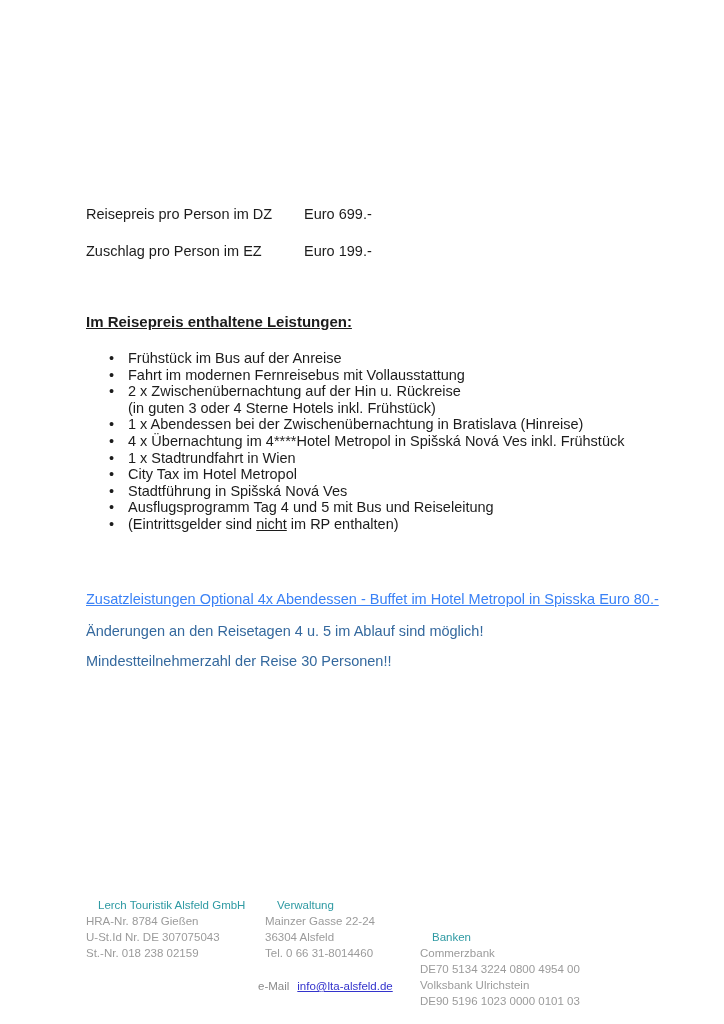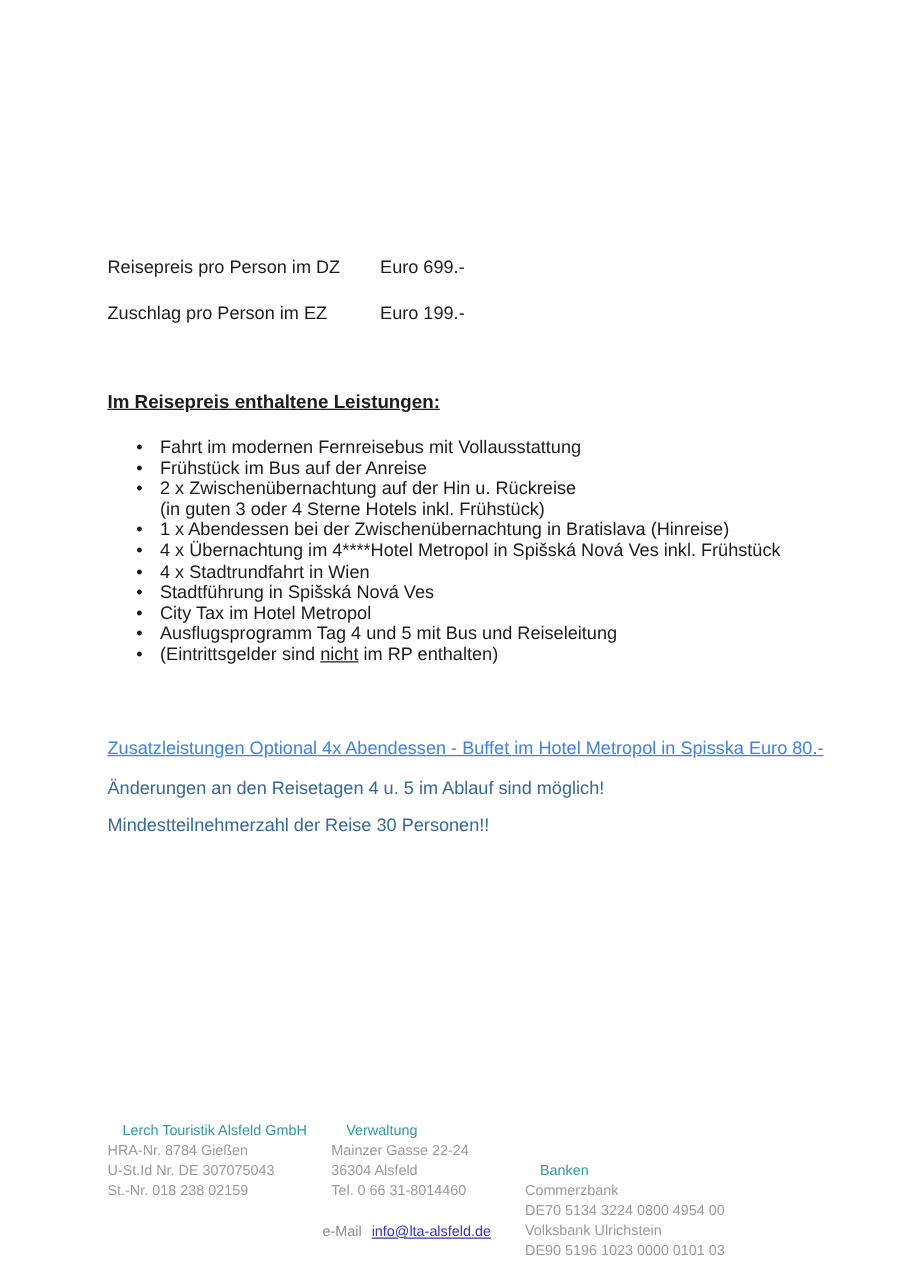--- a/index.html
+++ b/index.html
@@ -70,29 +70,29 @@
     </div>
     <div class="price-row">
       <span class="price-label">Zuschlag pro Person im EZ</span>
       <span class="price-value">Euro 199.-</span>
     </div>
   </div>
 
   <div class="section-heading">Im Reisepreis enthaltene Leistungen:</div>
 
   <ul class="included-list">
+    <li><span class="item-text">Frühstück im Bus auf der Anreise</span></li>
     <li><span class="item-text">Fahrt im modernen Fernreisebus mit Vollausstattung</span></li>
-    <li><span class="item-text">Frühstück im Bus auf der Anreise</span></li>
     <li><span class="item-text">2 x Zwischenübernachtung auf der Hin u. Rückreise
 (in guten 3 oder 4 Sterne Hotels inkl. Frühstück)</span></li>
     <li><span class="item-text">1 x Abendessen bei der Zwischenübernachtung in Bratislava (Hinreise)</span></li>
     <li><span class="item-text">4 x Übernachtung im 4****Hotel Metropol in Spišská Nová Ves inkl. Frühstück</span></li>
-    <li><span class="item-text">4 x Stadtrundfahrt in Wien</span></li>
+    <li><span class="item-text">1 x Stadtrundfahrt in Wien</span></li>
+    <li><span class="item-text">City Tax im Hotel Metropol</span></li>
     <li><span class="item-text">Stadtführung in Spišská Nová Ves</span></li>
-    <li><span class="item-text">City Tax im Hotel Metropol</span></li>
     <li><span class="item-text">Ausflugsprogramm Tag 4 und 5 mit Bus und Reiseleitung</span></li>
     <li><span class="item-text">(Eintrittsgelder sind </span><span class="item-text u">nicht</span><span class="item-text"> im RP enthalten)</span></li>
   </ul>
 
   <div class="note-optional">Zusatzleistungen Optional 4x Abendessen - Buffet im Hotel Metropol in Spisska Euro 80.-</div>
   <div class="note-blue note-changes">Änderungen an den Reisetagen 4 u. 5 im Ablauf sind möglich!</div>
   <div class="note-blue note-min">Mindestteilnehmerzahl der Reise 30 Personen!!</div>
 
   <div class="footer-col col-company">
     <div class="col-heading">Lerch Touristik Alsfeld GmbH</div>

